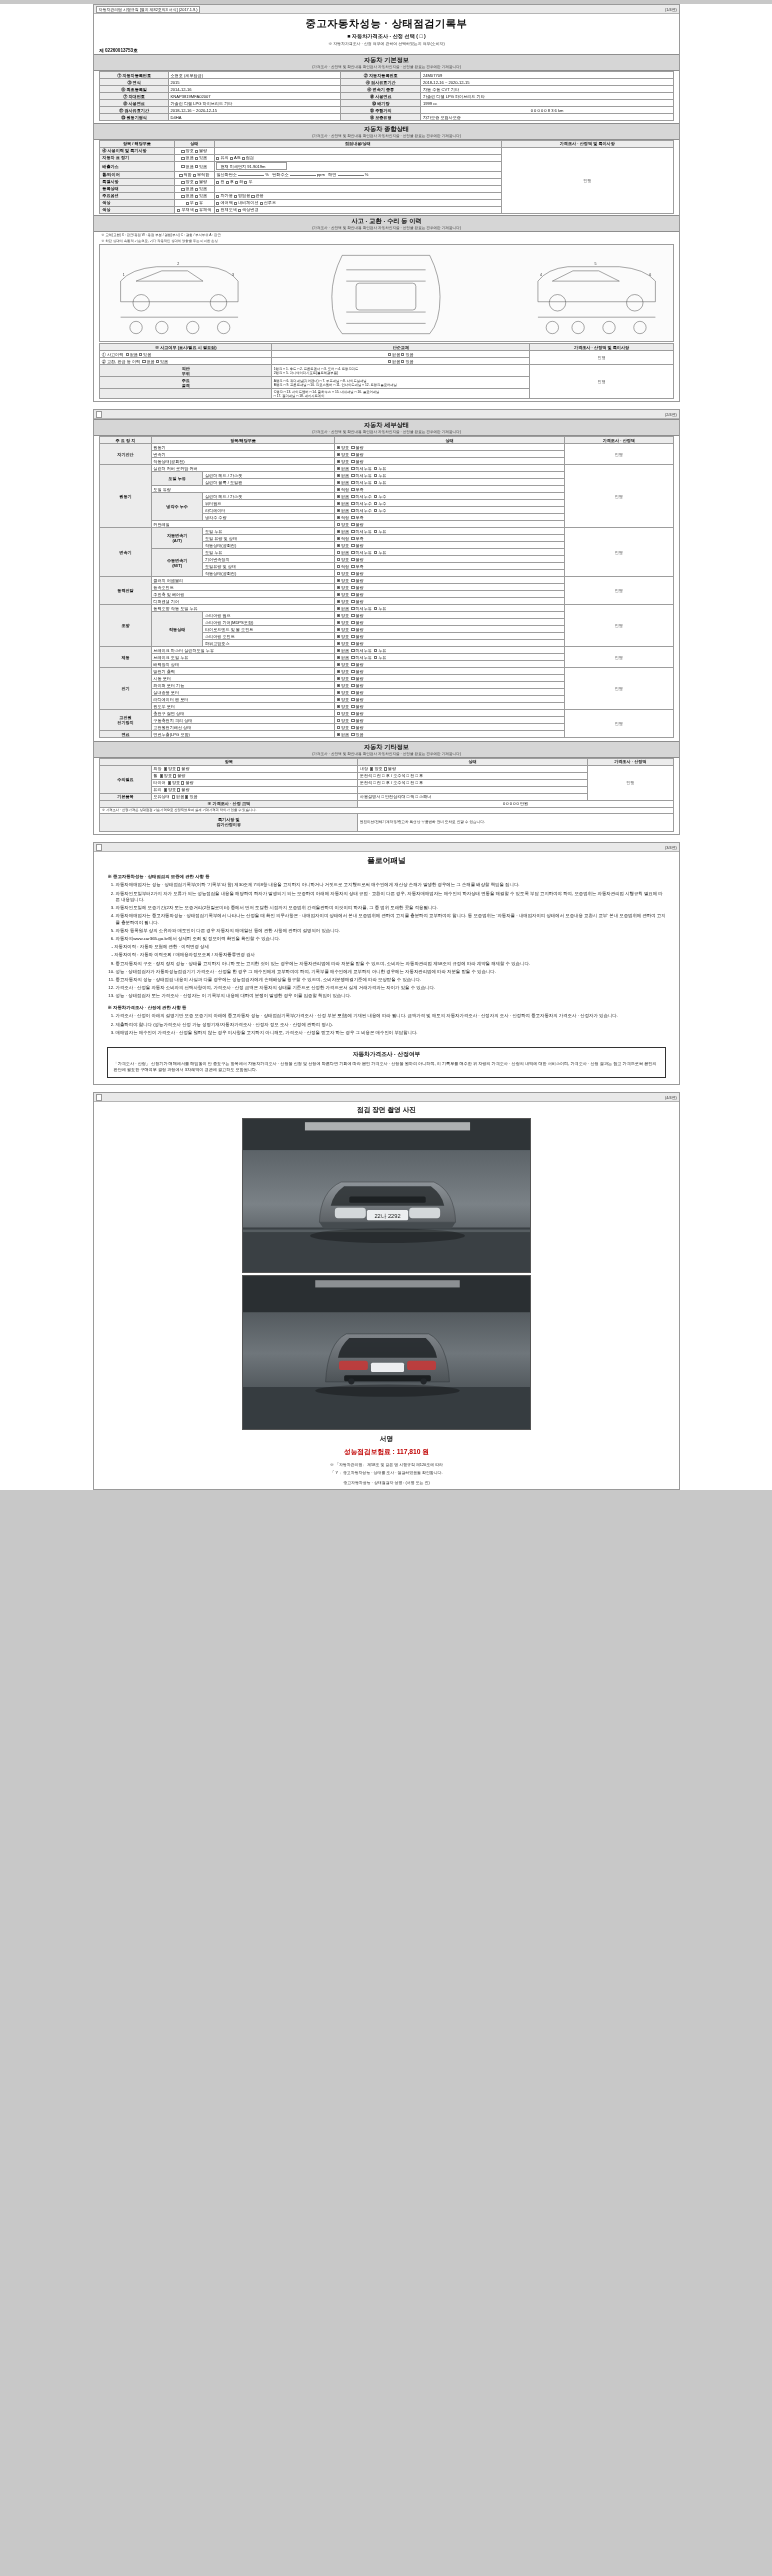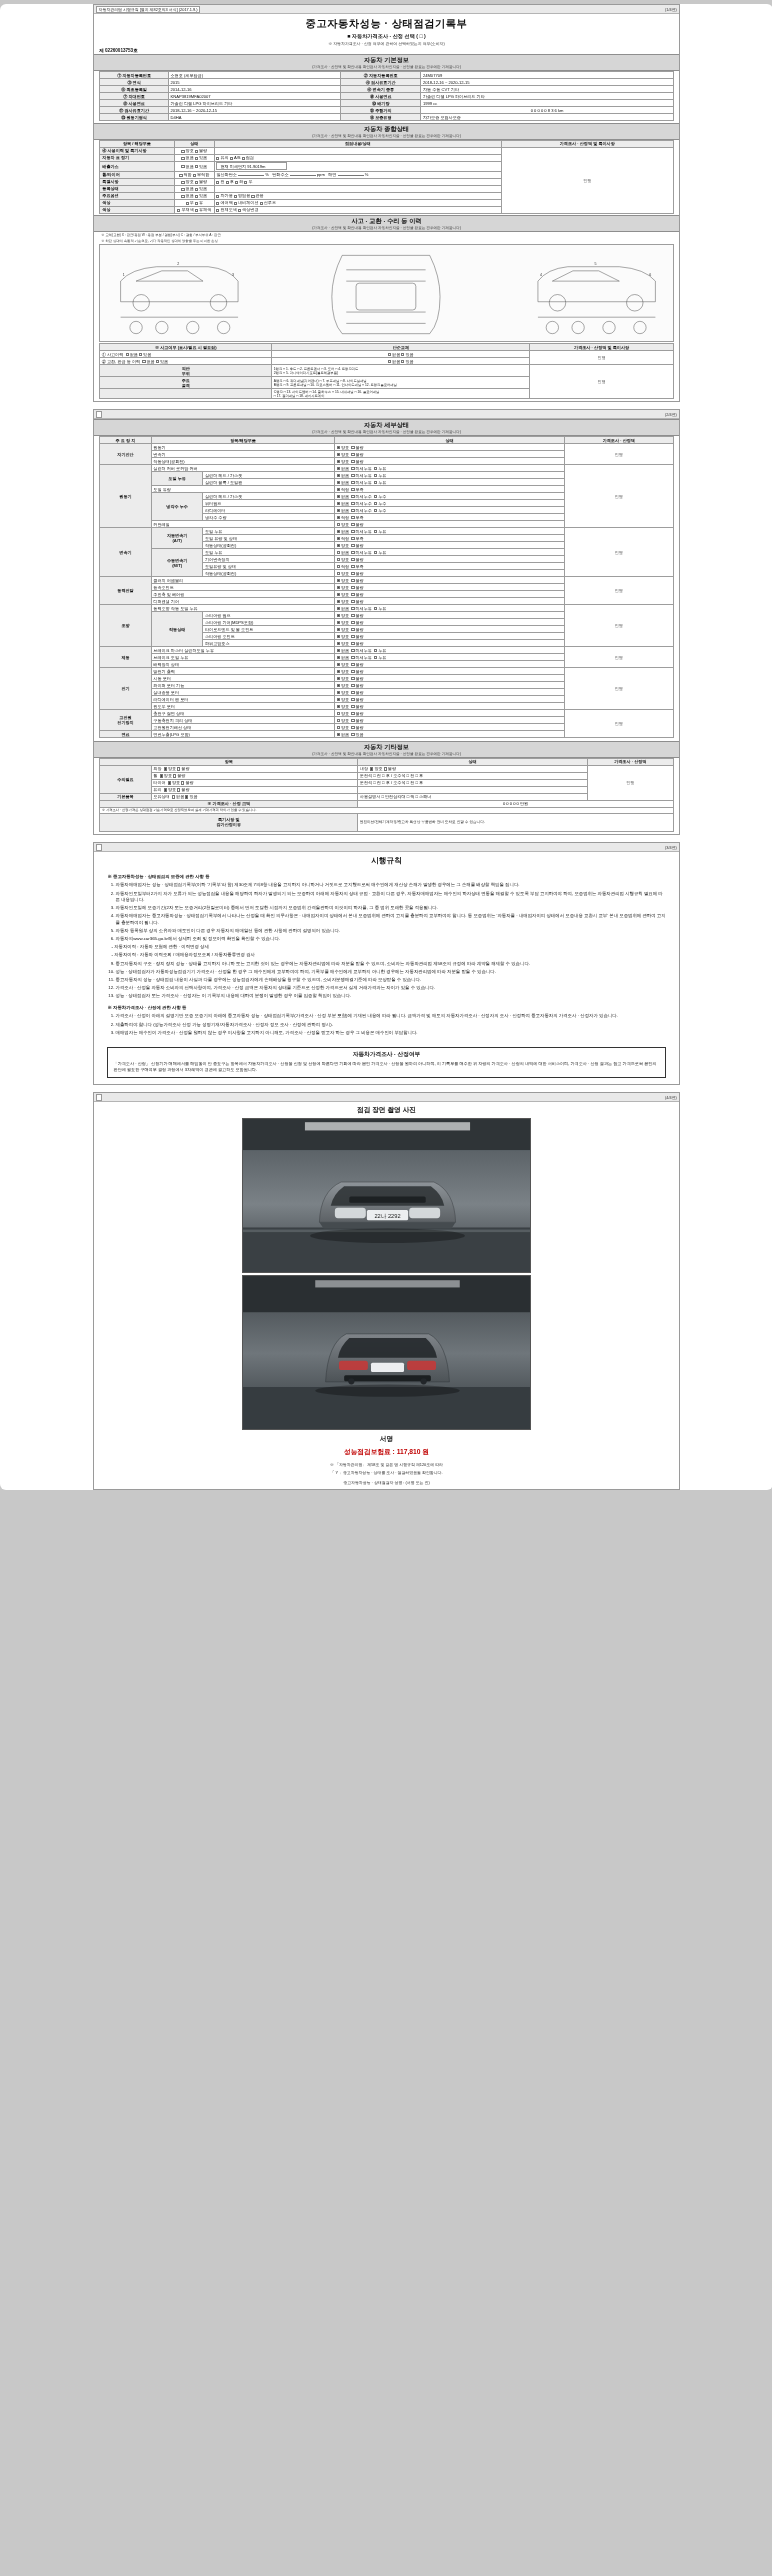--- a/index.html
+++ b/index.html
@@ -8,21 +8,20 @@
     width:773px;
     background:#c8c8c8;
     font-family:"Liberation Sans", sans-serif;
     font-size:5.7px;
     color:#111;
   }
   .page {
     background:#ffffff;
     margin:0 auto;
     position:relative;
-    border-radius:6px;
   }
   .sheet { width:587px; margin:0 auto 7.2px auto; background:#fff; border:0.5px solid #9a9a9a; padding:0 0 2.1px 0; }
   .sheet-top { display:flex; justify-content:space-between; align-items:center; font-size:4.1px; background:#e9e9e9; border-bottom:0.5px solid #b4b4b4; padding:0.5px 2.1px; }
   .sheet-top .left { border:0.5px solid #999; background:#fff; padding:0 1.5px; font-size:3.9px; }
   .sheet-top .right { font-size:3.9px; color:#333; }
   .title-block { text-align:center; padding:3.1px 0 1px 0; }
   .title-main { font-size:10.3px; font-weight:bold; letter-spacing:0.5px; }
   .title-sub { font-size:5.2px; font-weight:bold; margin-top:1.5px; }
   .title-sub2 { font-size:3.9px; color:#333; margin-top:1px; }
   .docno { font-size:4.6px; font-weight:bold; padding:1px 0 1.5px 5.2px; }
@@ -626,21 +625,21 @@
         </table>
     </div>
   </div>
 
   <div class="sheet">
     <div class="sheet-top">
       <span class="left">&nbsp;</span>
       <span class="right">(3/4면)</span>
     </div>
 
-    <div class="notice-title">시행규칙</div>
+    <div class="notice-title">플로어패널</div>
 
     <div class="notice-body">
       <p style="font-weight:bold;">※ 중고자동차성능 · 상태점검의 보증에 관한 사항 등</p>
       <ol>
         <li>자동차매매업자는 성능 · 상태점검기록부(이하 '기록부'라 함) 제30조제 7의8항 내용을 고지하지 아니하거나 거짓으로 고지했으로써 매수인에게 재산상 손해가 발생한 경우에는 그 손해를 배상할 책임을 집니다.</li>
         <li>자동차인도일부터2가지 자가 오류가 되는 성능점검을 내용을 해당하여 하자가 발생되기 되는 보증하여 아래에 자동차의 상태 규범 · 교환이 다른 경우, 자동차매매업자는 매수인의 하자상태 변동을 해결할 수 있도록 부담 고지하여야 하며, 보증범위는 자동차관리법 시행규칙 별표에 따른 내용입니다.</li>
         <li>자동차인도일에 보증기간(2차 또는 보증거리(2천킬로미터) 중에서 먼저 도달한 시점까지 보증범위 간격을관하며 이것이며 하자를, 그 중 범위 도래한 곳을 적용됩니다.</li>
         <li>자동차매매업자는 중고자동차성능 · 상태점검기록부에서 나타나는 산정을 때 확인 의무사항은 · 내매업자이며 상태에서 본내 보증법위에 관하여 고지를 충분하여 교부하여야 합니다. 동 보증법위는 '자동차를 · 내매업자이며 상태에서 보증내용 교환시 교부' 본내 보증법위에 관하여 고지를 충분하여야 됩니다.</li>
         <li>자동차 등록원부 상의 소유자와 매도인이 다른 경우 자동차의 매매알선 등에 관한 사항에 관하여 설명되어 있습니다.</li>
         <li>자동차의www.car365.go.kr에서 상세히 조회 및 정보이력 확인을 확인할 수 있습니다.</li>

